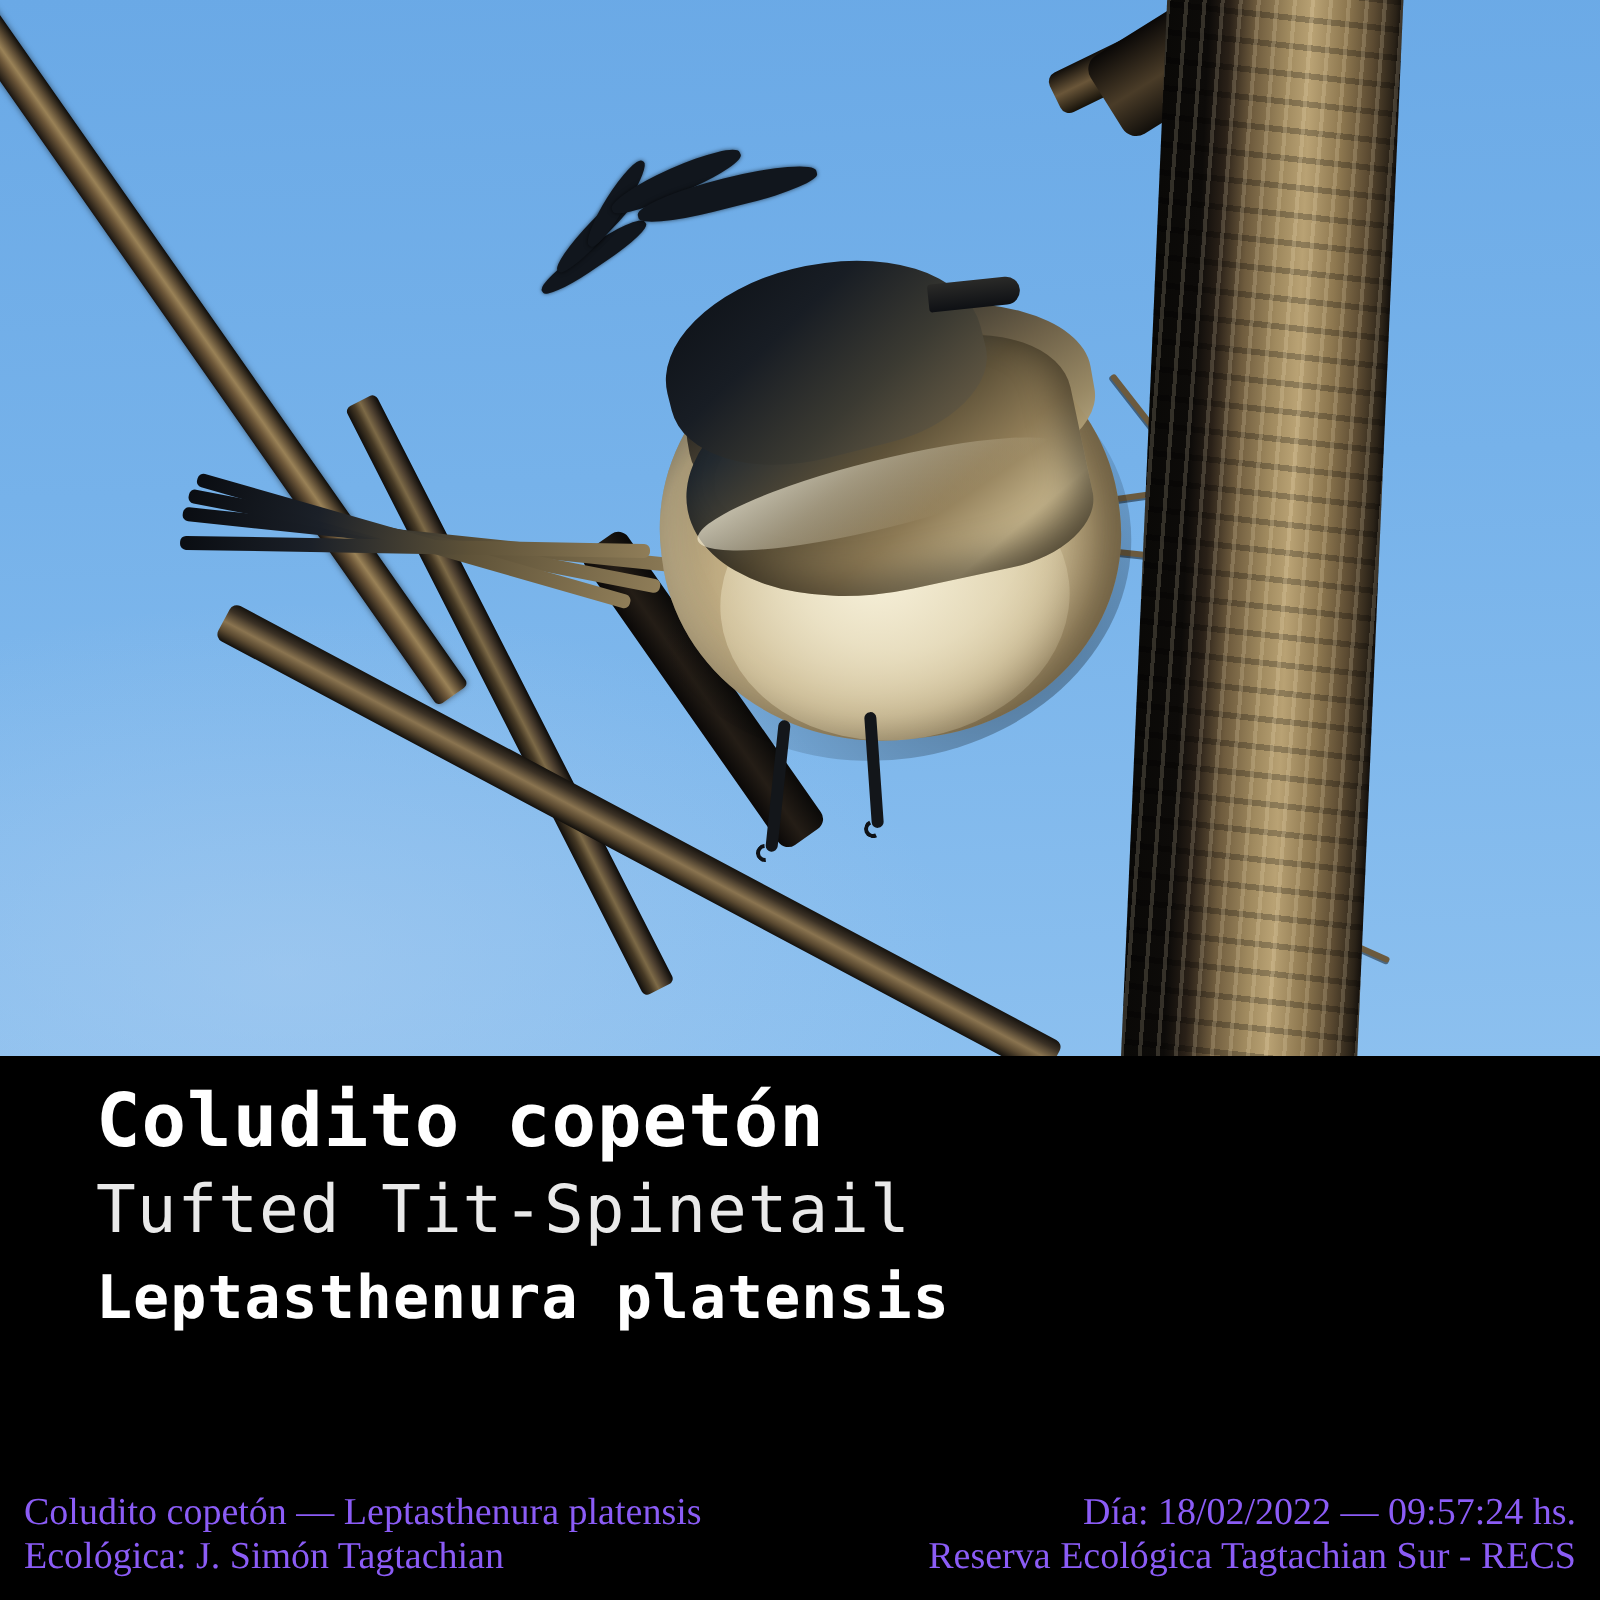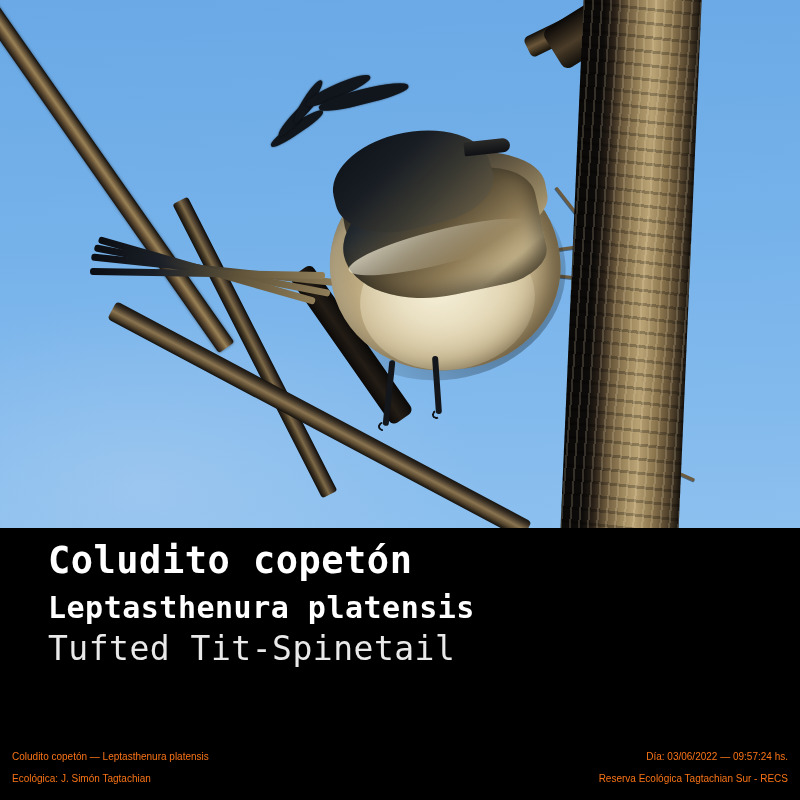--- a/index.html
+++ b/index.html
@@ -94,21 +94,21 @@
      font-family:"DejaVu Sans Mono",monospace;white-space:pre;}
   #cap-english{font-size:33px;line-height:42px;color:#e9e9e9;font-weight:400;letter-spacing:.5px;
      font-family:"DejaVu Sans Mono",monospace;white-space:pre;}
   #cap-sci{font-size:30px;line-height:40px;color:#fff;font-weight:700;letter-spacing:.5px;
      font-family:"DejaVu Sans Mono",monospace;white-space:pre;margin-top:4px;}
 
   
   #footer{position:absolute;left:0;top:734px;width:800px;height:66px;background:#000;}
   #footer .col-l{position:absolute;left:12px;top:12px;text-align:left;}
   #footer .col-r{position:absolute;right:12px;top:12px;text-align:right;}
-  #footer .ln{color:#f97316;font-size:10px;line-height:22px;font-family:Liberation Sans, sans-serif;white-space:pre;}
+  #footer .ln{color:#8b5cf6;font-size:19px;line-height:22px;font-family:Liberation Serif, serif;white-space:pre;}
 </style>
 </head>
 <body>
 
 <div id="card">
 
   <div id="photo">
     <div class="sky-warm"></div>
 
     <div class="branch" id="br-topleft"></div>
@@ -157,30 +157,30 @@
       <div class="leg" style="left:136px;top:280px;height:66px;transform:rotate(6deg);"></div>
       <div class="leg" style="left:184px;top:276px;height:58px;transform:rotate(-4deg);"></div>
       <div class="foot" style="left:128px;top:342px;transform:rotate(40deg);"></div>
       <div class="foot" style="left:182px;top:330px;transform:rotate(20deg);"></div>
     </div>
   </div>
 
   <div id="caption">
     <div class="lines">
       <div id="cap-common">Coludito copetón</div>
+      <div id="cap-english">Tufted Tit-Spinetail</div>
       <div id="cap-sci">Leptasthenura platensis</div>
-      <div id="cap-english">Tufted Tit-Spinetail</div>
     </div>
 
   </div>
 
   <div id="footer">
     <div class="col-l">
       <div class="ln">Coludito copetón — Leptasthenura platensis</div>
       <div class="ln">Ecológica: J. Simón Tagtachian</div>
     </div>
     <div class="col-r">
-      <div class="ln">Día: 03/06/2022 — 09:57:24 hs.</div>
+      <div class="ln">Día: 18/02/2022 — 09:57:24 hs.</div>
       <div class="ln">Reserva Ecológica Tagtachian Sur - RECS</div>
     </div>
   </div>
 
 </div>
 
 </body></html>

